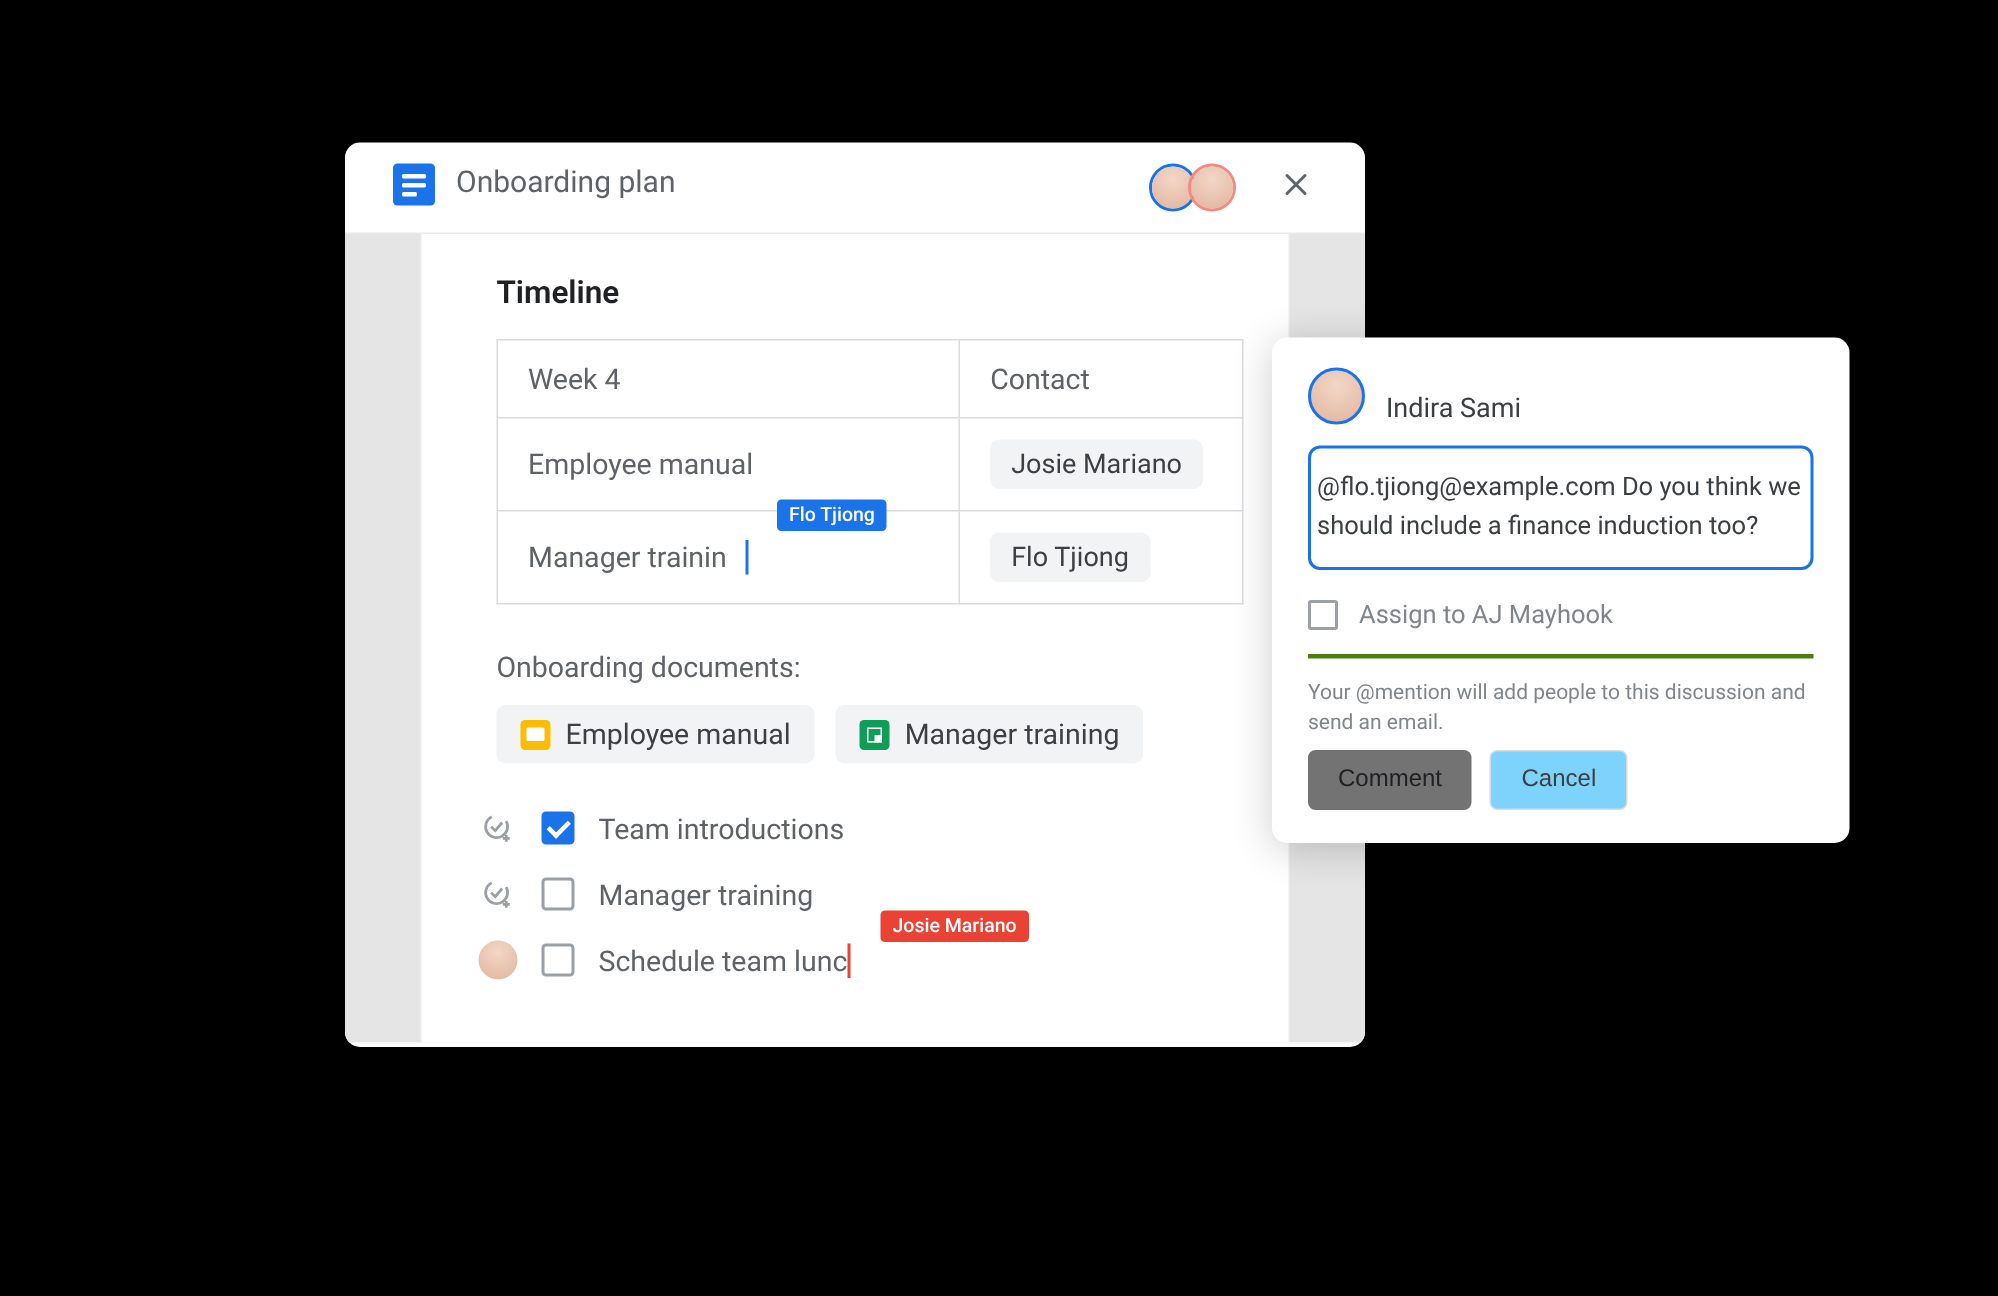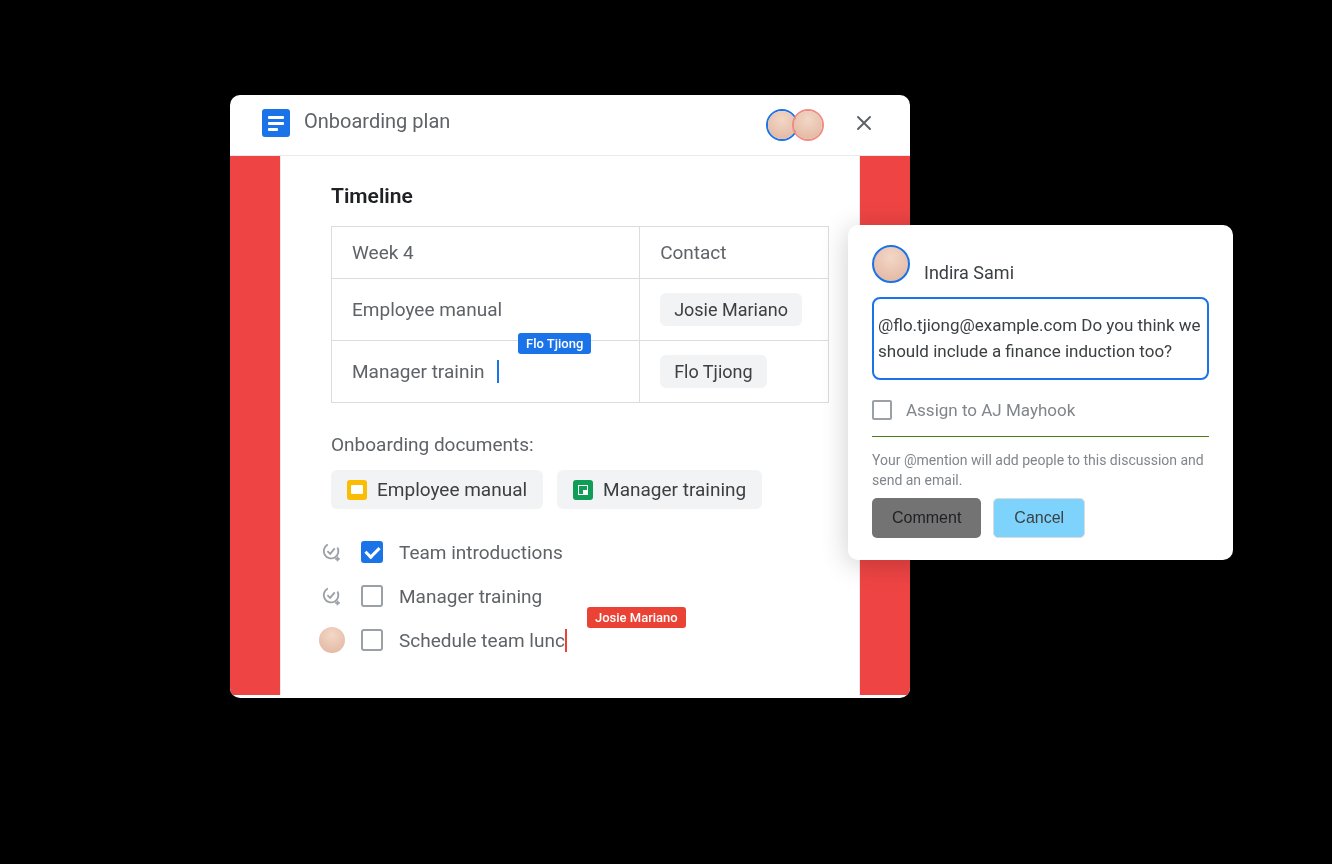--- a/index.html
+++ b/index.html
@@ -67,21 +67,21 @@
       width: 100%; height: 100%; border-radius:50%;
       background: radial-gradient(circle at 50% 30%, #f3d7c7 0%, #e0b49d 100%);
     }
     .avatar-stack { display:flex; }
     .avatar-stack .avatar:nth-child(2){ margin-left:-6px; }
     .close-btn {
       width: 28px; height:28px; display:flex; align-items:center; justify-content:center;
       color:#5f6368; font-size:18px; cursor:pointer; margin-left:12px;
     }
     .doc-body {
-      background:#ef4444;
+      background:#e5e5e5;
       height: calc(100% - 64px);
       padding: 0;
     }
     .doc-page {
       background:#fff;
       width: 580px;
       margin: 0 auto;
       height:100%;
       padding: 28px 0 40px 0;
       border-left:1px solid #e8eaed;
@@ -212,21 +212,21 @@
       border-radius:8px;
       padding:14px 4px;
       font-size:17px;
       line-height:1.5;
       color:#3c4043;
       margin-bottom:14px;
     }
     .assign-row {
       display:flex; align-items:center; gap:14px;
       padding: 6px 0 16px 0;
-      border-bottom:1px solid #4d7c0f;
+      border-bottom:3px solid #4d7c0f;
       margin-bottom:14px;
     }
     .assign-checkbox {
       width:20px; height:20px; border:2px solid #9aa0a6; border-radius:2px;
     }
     .assign-label { font-size:17px; color:#80868b; }
     .helper-text {
       font-size:14px; color:#80868b; line-height:1.4;
       margin-bottom:8px;
     }

